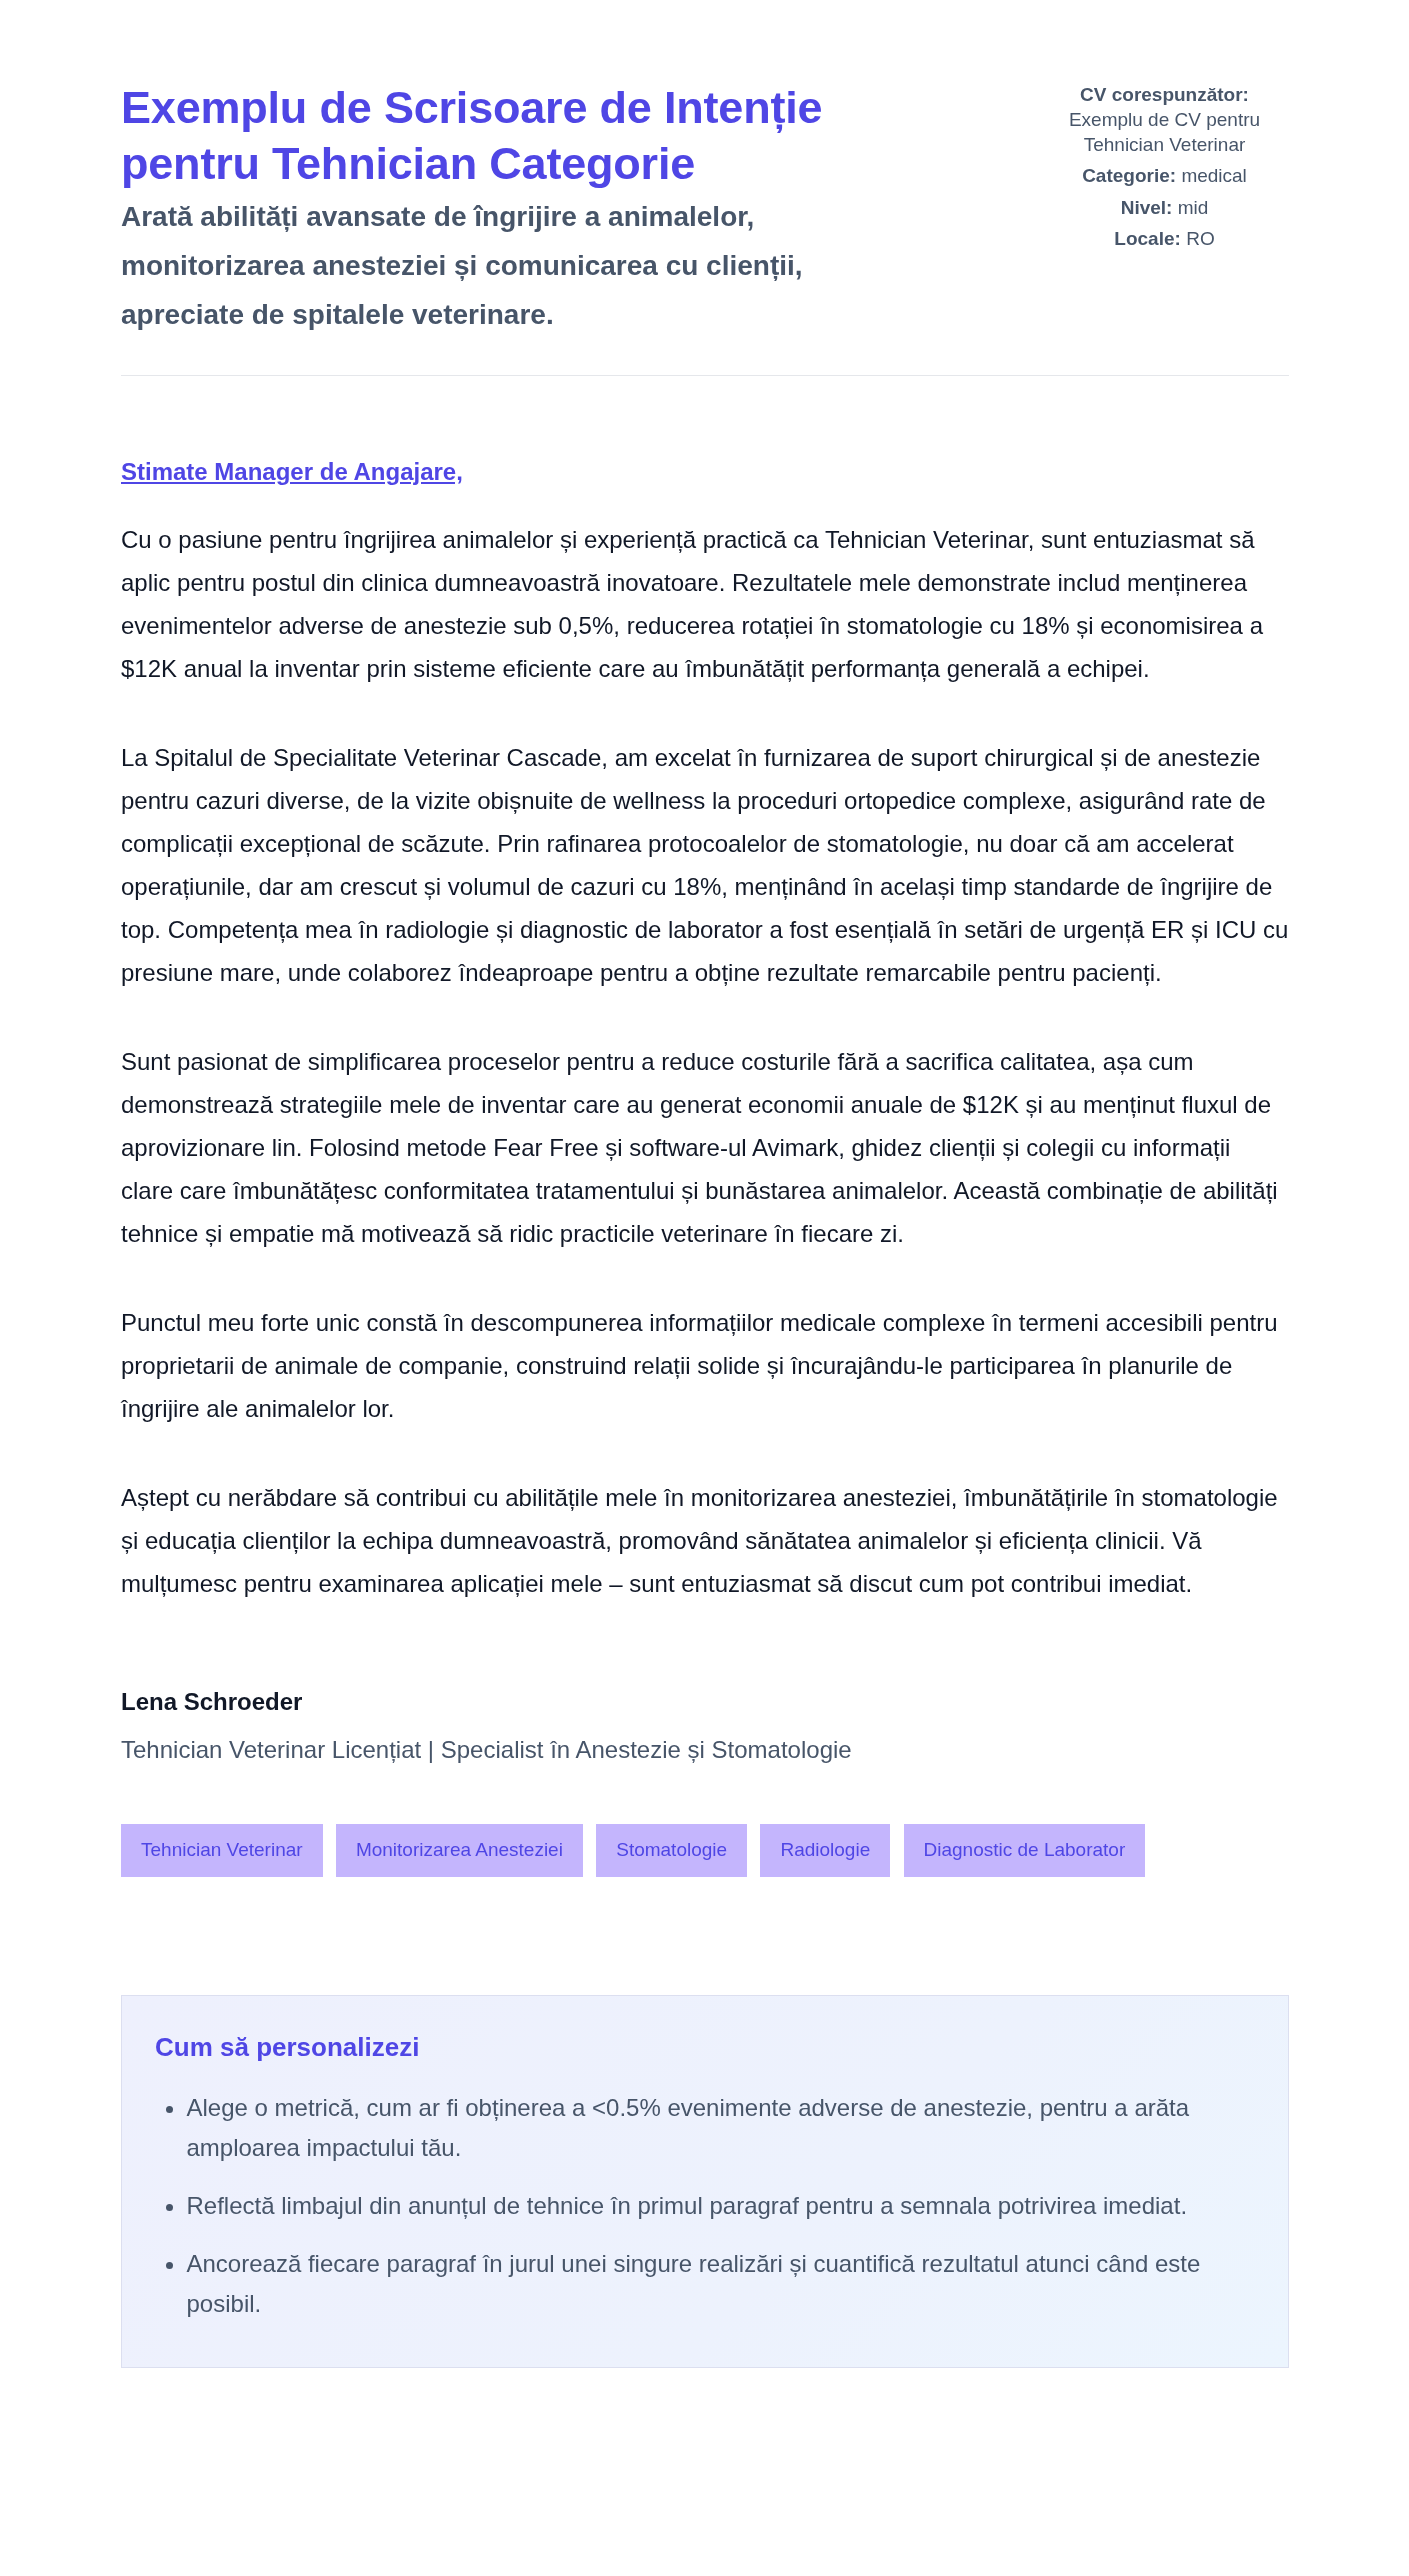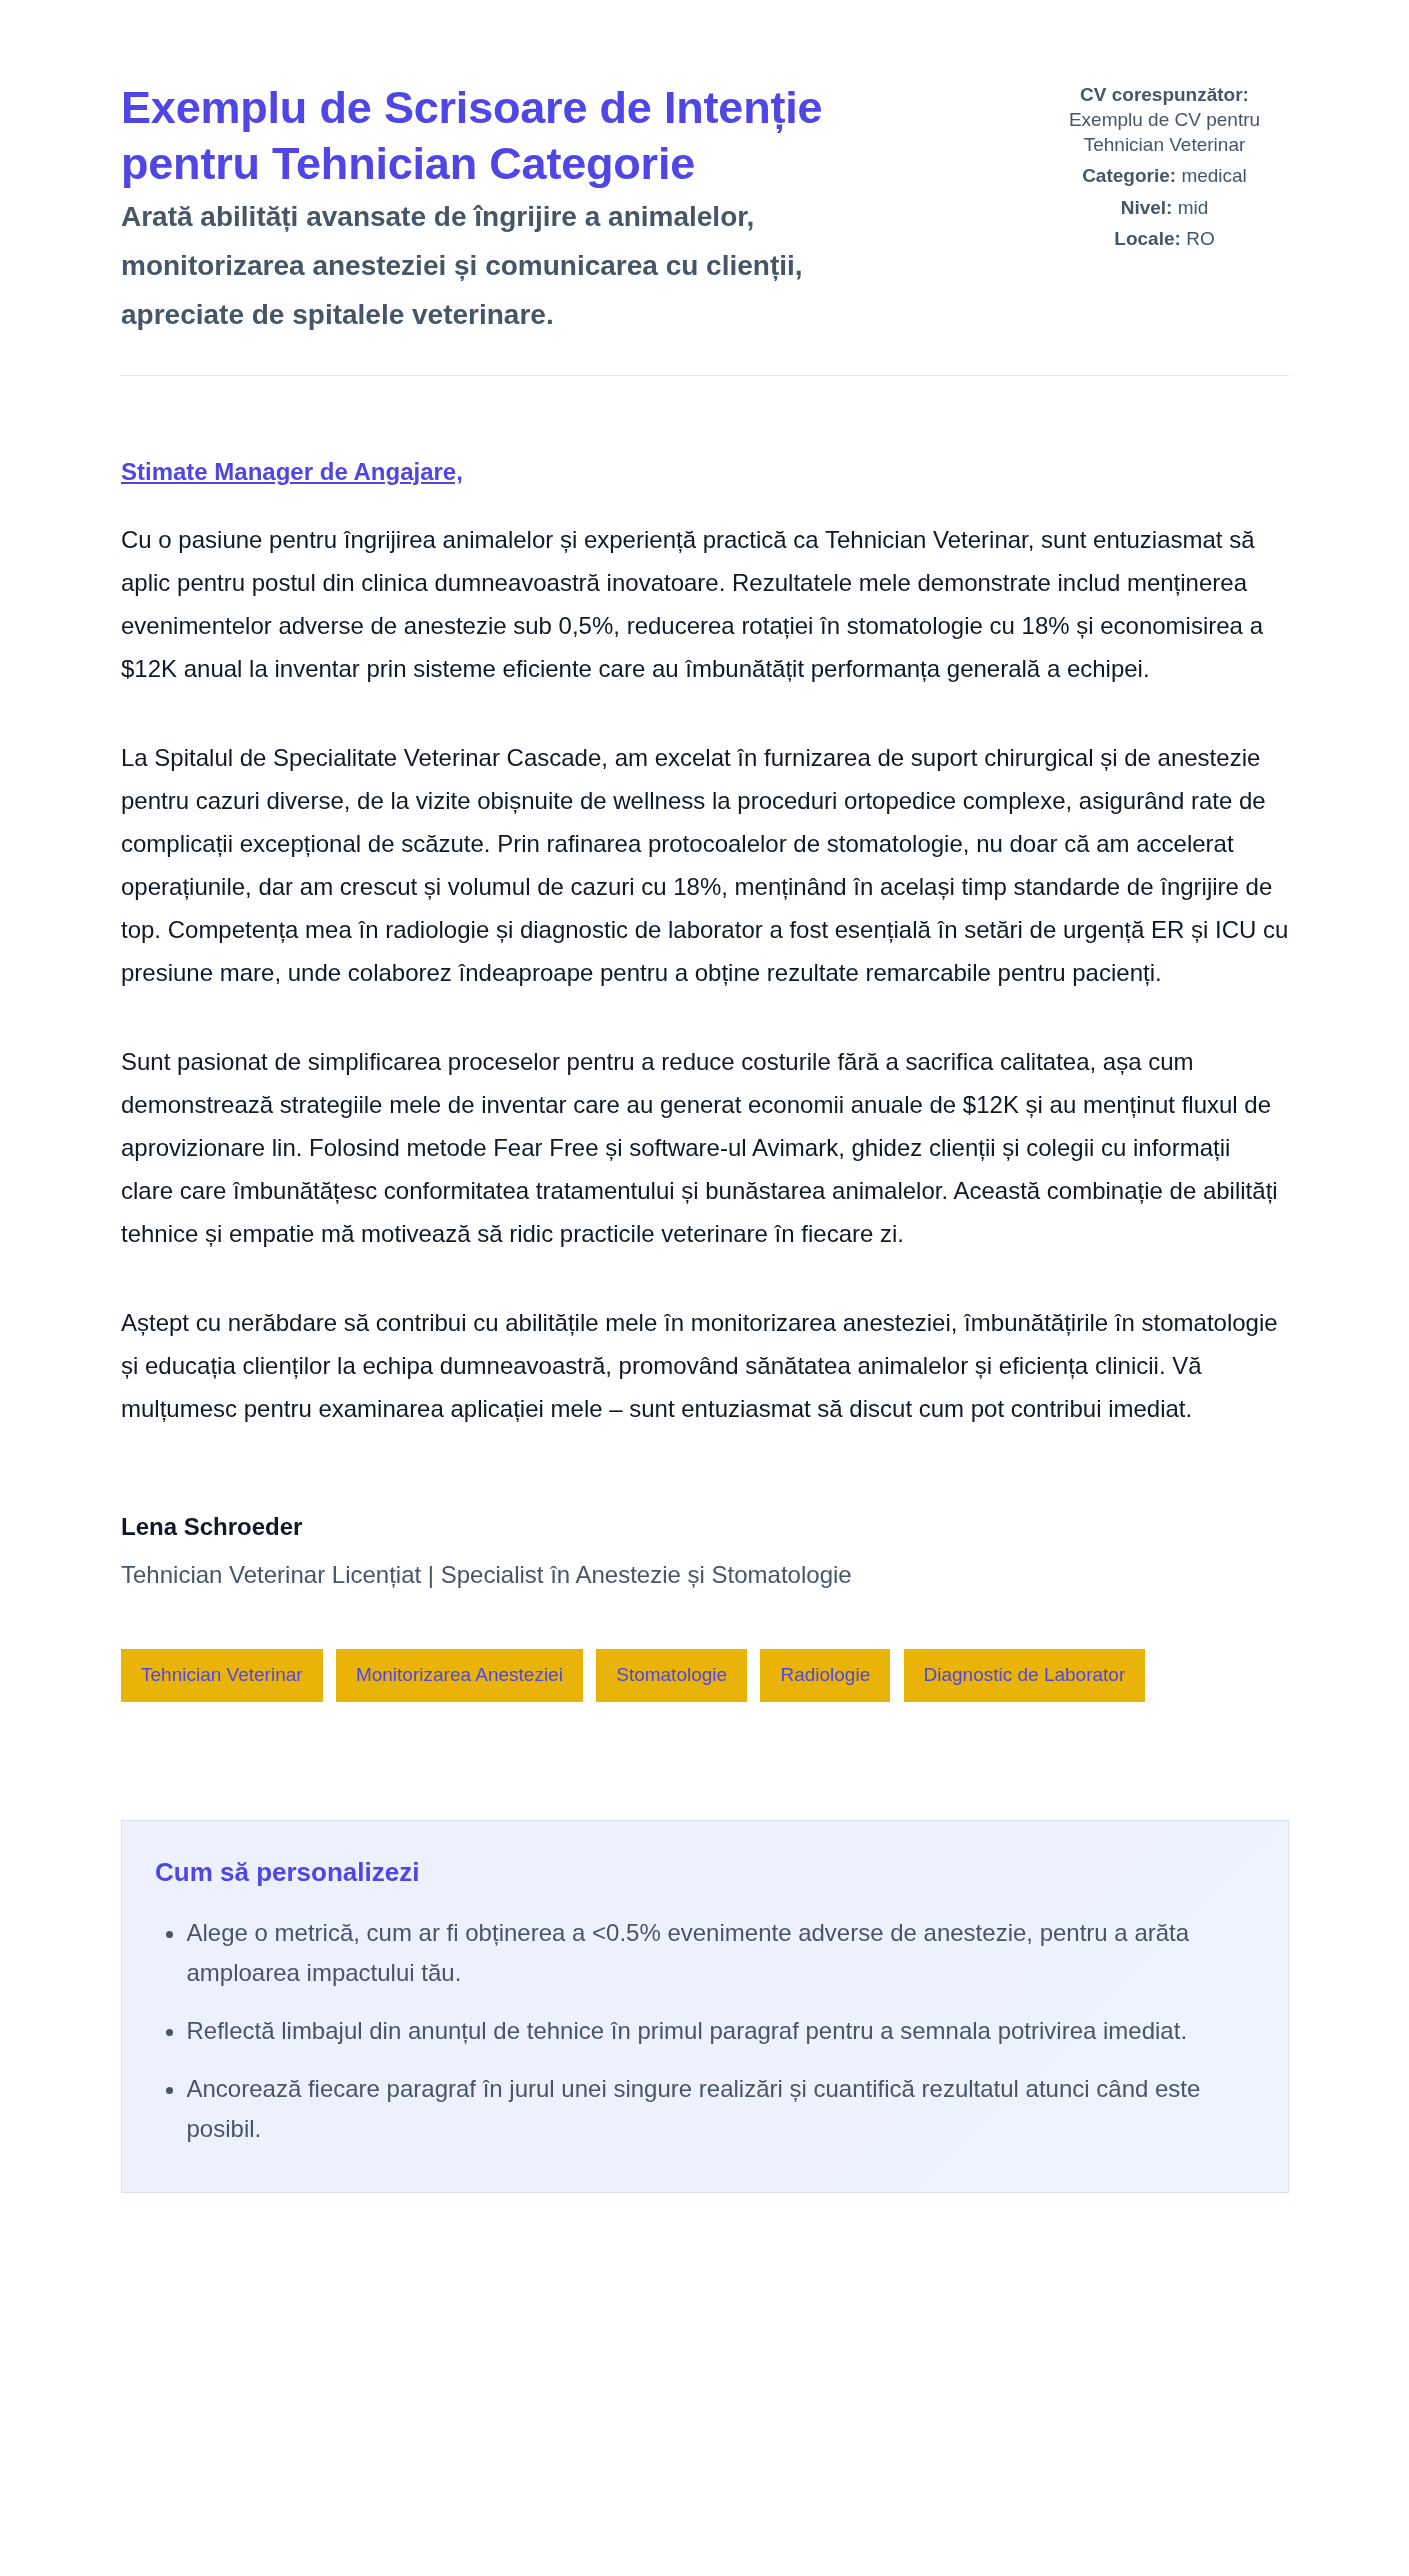--- a/index.html
+++ b/index.html
@@ -76,21 +76,21 @@
       color: #475569;
       margin: 20px 0 0 0;
     }
     .tags {
       display: flex;
       gap: 13.3px;
       margin-top: 60px;
       flex-wrap: wrap;
     }
     .tag {
-      background: #eab308;
+      background: #c4b5fd;
       color: #4f46e5;
       font-size: 19px;
       padding: 16.6px 20px;
       line-height: 20px;
     }
     .tips {
       margin-top: 118px;
       border: 1.7px solid #dcdff0;
       background: linear-gradient(135deg, #eef0fd 0%, #edf2fd 60%, #ecf5fe 100%);
       padding: 36px 33px 43px 33px;
@@ -140,20 +140,21 @@
       </div>
     </div>
   </header>
 
   <div class="salutation">Stimate Manager de Angajare,</div>
 
   <div class="body-paragraphs">
     <p class="para">Cu o pasiune pentru îngrijirea animalelor și experiență practică ca Tehnician Veterinar, sunt entuziasmat să aplic pentru postul din clinica dumneavoastră inovatoare. Rezultatele mele demonstrate includ menținerea evenimentelor adverse de anestezie sub 0,5%, reducerea rotației în stomatologie cu 18% și economisirea a $12K anual la inventar prin sisteme eficiente care au îmbunătățit performanța generală a echipei.</p>
     <p class="para">La Spitalul de Specialitate Veterinar Cascade, am excelat în furnizarea de suport chirurgical și de anestezie pentru cazuri diverse, de la vizite obișnuite de wellness la proceduri ortopedice complexe, asigurând rate de complicații excepțional de scăzute. Prin rafinarea protocoalelor de stomatologie, nu doar că am accelerat operațiunile, dar am crescut și volumul de cazuri cu 18%, menținând în același timp standarde de îngrijire de top. Competența mea în radiologie și diagnostic de laborator a fost esențială în setări de urgență ER și ICU cu presiune mare, unde colaborez îndeaproape pentru a obține rezultate remarcabile pentru pacienți.</p>
     <p class="para">Sunt pasionat de simplificarea proceselor pentru a reduce costurile fără a sacrifica calitatea, așa cum demonstrează strategiile mele de inventar care au generat economii anuale de $12K și au menținut fluxul de aprovizionare lin. Folosind metode Fear Free și software-ul Avimark, ghidez clienții și colegii cu informații clare care îmbunătățesc conformitatea tratamentului și bunăstarea animalelor. Această combinație de abilități tehnice și empatie mă motivează să ridic practicile veterinare în fiecare zi.</p>
+    <p class="para">Punctul meu forte unic constă în descompunerea informațiilor medicale complexe în termeni accesibili pentru proprietarii de animale de companie, construind relații solide și încurajându-le participarea în planurile de îngrijire ale animalelor lor.</p>
     <p class="para">Aștept cu nerăbdare să contribui cu abilitățile mele în monitorizarea anesteziei, îmbunătățirile în stomatologie și educația clienților la echipa dumneavoastră, promovând sănătatea animalelor și eficiența clinicii. Vă mulțumesc pentru examinarea aplicației mele – sunt entuziasmat să discut cum pot contribui imediat.</p>
   </div>
 
   <div class="signature">
     <p class="sig-name">Lena Schroeder</p>
     <p class="sig-title">Tehnician Veterinar Licențiat | Specialist în Anestezie și Stomatologie</p>
   </div>
 
   <div class="tags">
     <span class="tag">Tehnician Veterinar</span>

